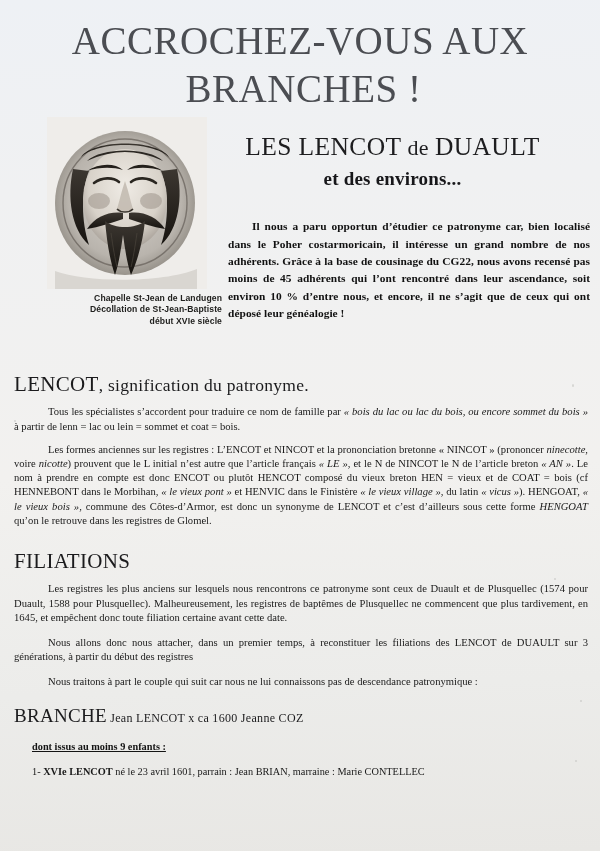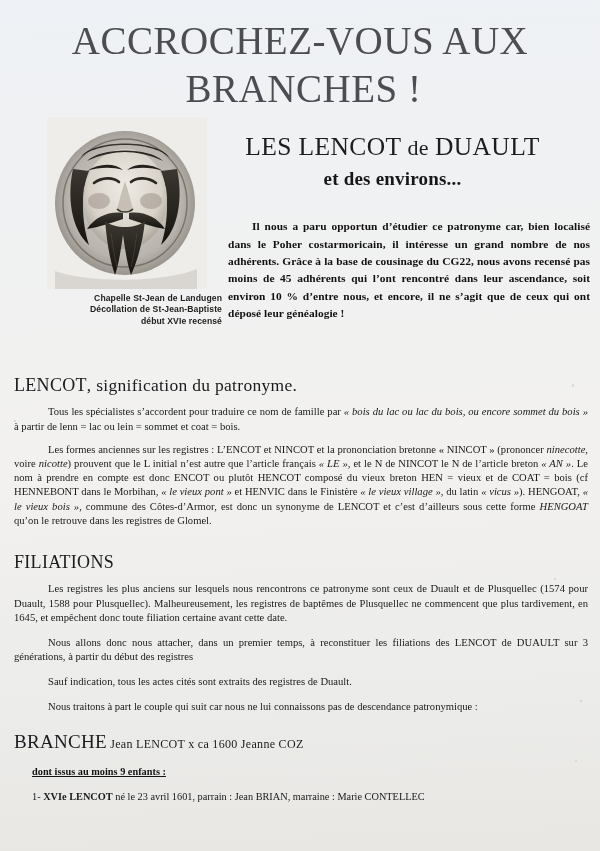--- a/index.html
+++ b/index.html
@@ -119,21 +119,21 @@
     position: relative;
     padding: 0 12px 0 14px;
   }
   h2.section {
     margin: 0;
     font-weight: 400;
     color: #1b1b1d;
     letter-spacing: 0.3px;
     line-height: 1.1;
   }
-  h2.section .big { font-size: 18px; }
+  h2.section .big { font-size: 21px; }
   h2.section .rest { font-size: 17.5px; }
   .sec-signification { padding-top: 8px; }
   .sec-filiations { padding-top: 19px; }
 
   p.para {
     margin: 0;
     padding-top: 9px;
     font-size: 10.6px;
     line-height: 1.34;
     text-align: justify;
@@ -243,21 +243,21 @@
           <path d="M58 104 C60 124 62 140 68 158 C72 146 74 132 76 118 C78 132 80 146 84 158 C92 140 96 122 98 104 C88 112 68 112 58 104 Z" fill="url(#hair)"></path>
           <path d="M64 116 C66 130 68 142 70 150" stroke="#4a443c" stroke-width="1" fill="none" opacity=".7"></path>
           <path d="M90 116 C88 130 86 142 84 150" stroke="#4a443c" stroke-width="1" fill="none" opacity=".7"></path>
 
           <path d="M8 154 C40 166 116 166 150 152 L150 172 L8 172 Z" fill="#d9d6d1"></path>
         </svg>
       </div>
       <figcaption class="caption">
         <span>Chapelle St-Jean de Landugen</span>
         <span>Décollation de St-Jean-Baptiste</span>
-        <span>début XVIe recensé</span>
+        <span>début XVIe siècle</span>
       </figcaption>
     </figure>
 
     <div class="subtitle">
       <span class="sub1"><span>LES LENCOT</span><span class="small"> de </span><span>DUAULT</span></span>
       <span class="sub2">et des environs...</span>
     </div>
 
     <p class="intro">Il nous a paru opportun d’étudier ce patronyme car, bien localisé dans le Poher costarmoricain, il intéresse un grand nombre de nos adhérents. Grâce à la base de cousinage du CG22, nous avons recensé pas moins de 45 adhérents qui l’ont rencontré dans leur ascendance, soit environ 10 % d’entre nous, et encore, il ne s’agit que de ceux qui ont déposé leur généalogie !</p>
   </div>
@@ -267,21 +267,20 @@
     <section class="sec-signification">
       <h2 class="section"><span class="big">LENCOT</span><span class="rest">, signification du patronyme.</span></h2>
       <p class="para"><span>Tous les spécialistes s’accordent pour traduire ce nom de famille par </span><i>« bois du lac ou lac du bois,  ou encore sommet du bois »</i><span> à partir de lenn = lac ou lein = sommet et coat = bois.</span></p>
       <p class="para"><span>Les formes anciennes sur les registres : L’ENCOT et NINCOT et la prononciation bretonne « NINCOT » (prononcer </span><i>ninecotte</i><span>, voire </span><i>nicotte</i><span>) prouvent que le L initial n’est autre que l’article français </span><i>« LE »</i><span>, et le N de NINCOT le N de l’article breton </span><i>« AN »</i><span>. Le nom à prendre en compte est donc ENCOT ou plutôt HENCOT composé du vieux breton HEN = vieux et de COAT = bois (cf  HENNEBONT dans le Morbihan, </span><i>« le vieux pont »</i><span> et HENVIC dans le Finistère </span><i>«  le vieux village »</i><span>, du latin </span><i>« vicus »</i><span>). HENGOAT, </span><i>« le vieux bois »</i><span>, commune des Côtes-d’Armor, est donc un synonyme de LENCOT et c’est d’ailleurs sous cette forme </span><i>HENGOAT</i><span> qu’on le retrouve dans les registres de Glomel.</span></p>
     </section>
 
     <section class="sec-filiations">
       <h2 class="section"><span class="big">FILIATIONS</span></h2>
       <p class="para"><span>Les registres les plus anciens sur lesquels nous rencontrons ce patronyme sont ceux de Duault et de Plusquellec (1574 pour Duault, 1588 pour Plusquellec). Malheureusement, les registres de baptêmes de Plusquellec ne commencent que plus tardivement, en 1645, et empêchent donc toute filiation certaine avant cette date.</span></p>
       <p class="para tight"><span>Nous allons donc nous attacher, dans un premier temps, à reconstituer les filiations des LENCOT de DUAULT sur 3 générations, à partir du début des registres</span></p>
-      <p class="para tight"><span>Sauf indication, tous les actes cités sont extraits des registres de Duault.</span></p>
       <p class="para tight"><span>Nous traitons à part le couple qui suit car nous ne lui connaissons pas de descendance patronymique :</span></p>
     </section>
 
     <section>
       <h3 class="branche"><span>BRANCHE</span><span class="sm"> Jean LENCOT x ca 1600 Jeanne COZ</span></h3>
       <p class="children-label">dont issus au moins 9 enfants :</p>
       <p class="child-row"><span>1- </span><b>XVIe LENCOT</b><span> né le 23 avril 1601, parrain : Jean BRIAN, marraine : Marie CONTELLEC</span></p>
     </section>
   </div>
 

